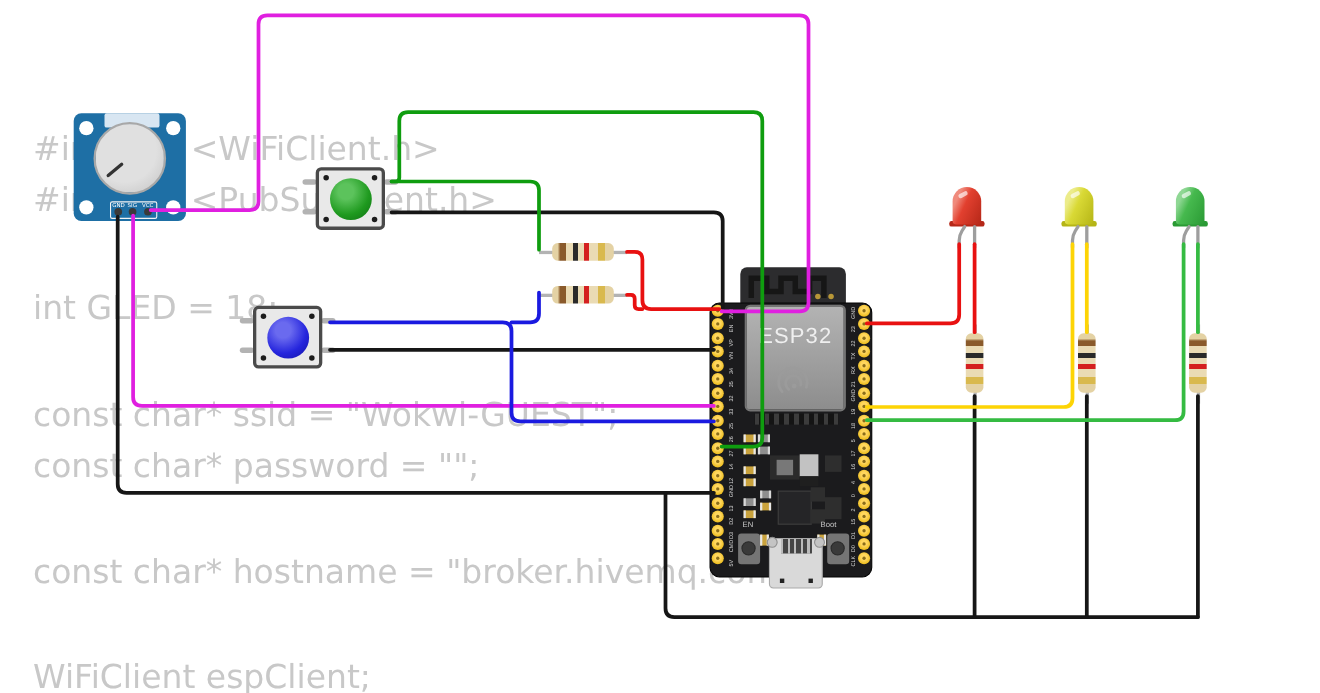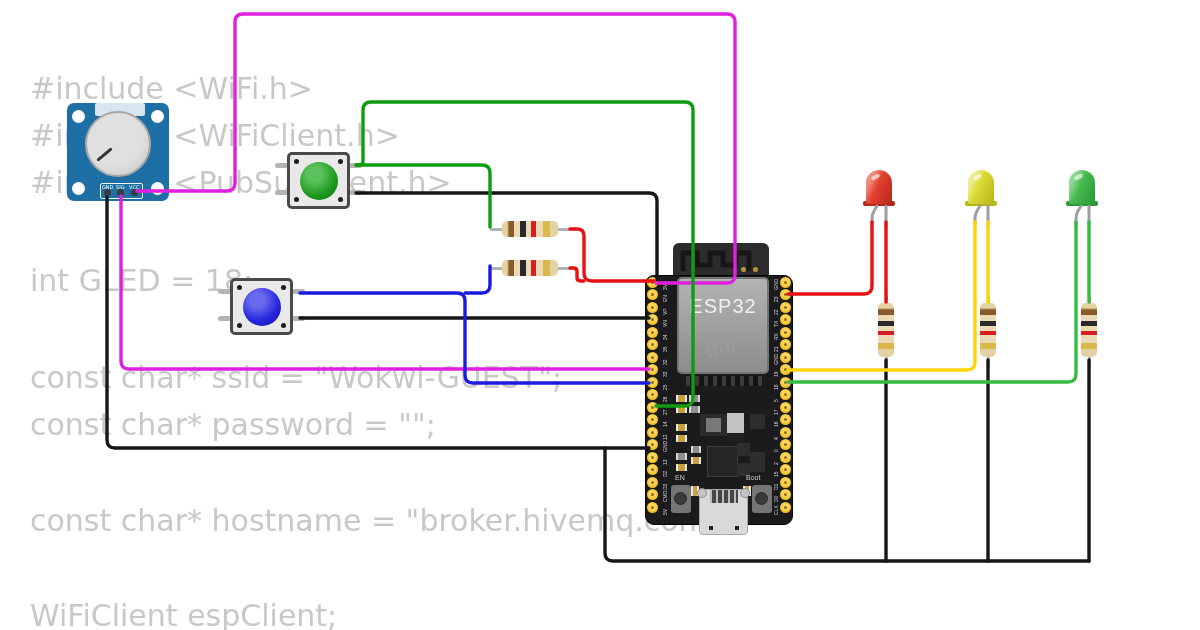--- a/index.html
+++ b/index.html
@@ -86,21 +86,20 @@
   .pins-right .pin-label{left:-7px;}
 
   #wires{position:absolute;left:0;top:0;z-index:30;pointer-events:none;}
   .comp{z-index:10;}
 </style>
 </head>
 <body>
 
 <div id="stage">
 
-  <div class="code-line cl0">#include &lt;WiFi.h&gt;</div>
   <div class="code-line cl1">#include &lt;WiFiClient.h&gt;</div>
   <div class="code-line cl2">#include &lt;PubSubClient.h&gt;</div>
   <div class="code-line cl3">int GLED = 18;</div>
   <div class="code-line cl4">const char* ssid = "Wokwi-GUEST";</div>
   <div class="code-line cl5">const char* password = "";</div>
   <div class="code-line cl6">const char* hostname = "broker.hivemq.com";</div>
   <div class="code-line cl7">WiFiClient espClient;</div>
 
   <div class="pot comp">
     <div class="pot-board"></div>

